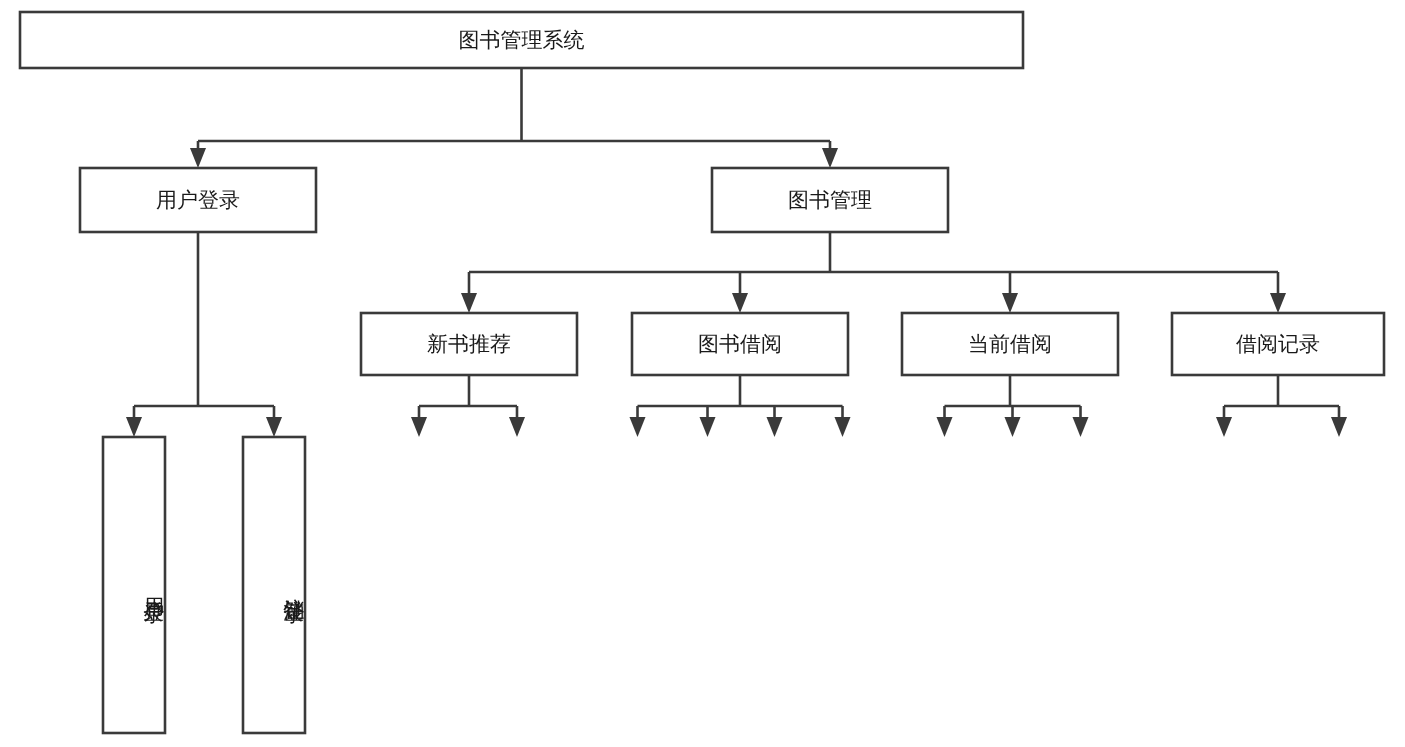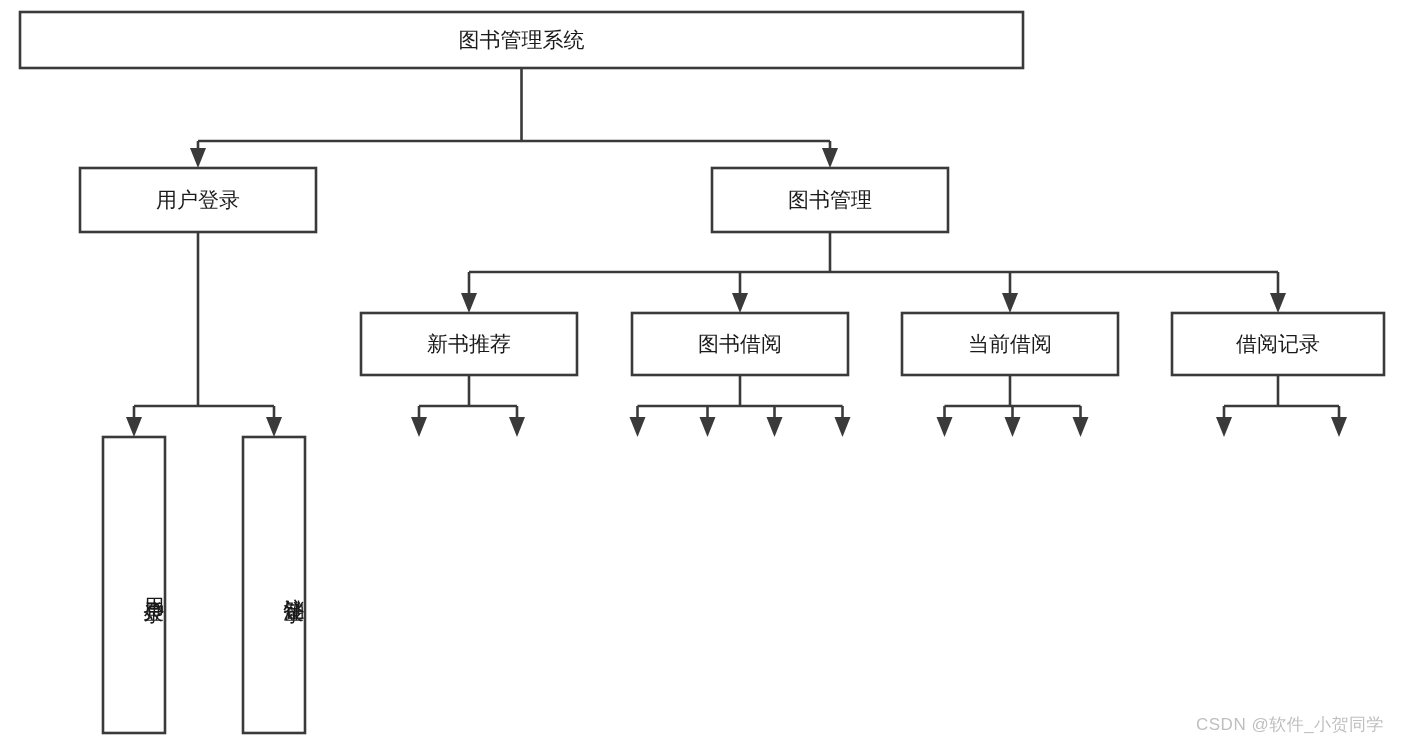--- a/index.html
+++ b/index.html
@@ -168,14 +168,13 @@
         <g>
           <rect x="1172" y="313" width="212" height="62" class="node-rect"></rect>
         </g>
         <text x="1278" y="345" class="node-label-h">借阅记录</text>
       </g>
   </svg>
   <div id="vlabel-layer">
       <div class="node-label-v" style="left: 103px; top: 447px; width: 62px; height: 276px;">用户登录</div>
       <div class="node-label-v" style="left: 243px; top: 447px; width: 62px; height: 276px;">注销登录</div>
     </div>
-  <div class="watermark" style="left: 1196px; top: 713px;">CSDN @软件_小贺同学</div>
 </div>
 
 </body></html>

